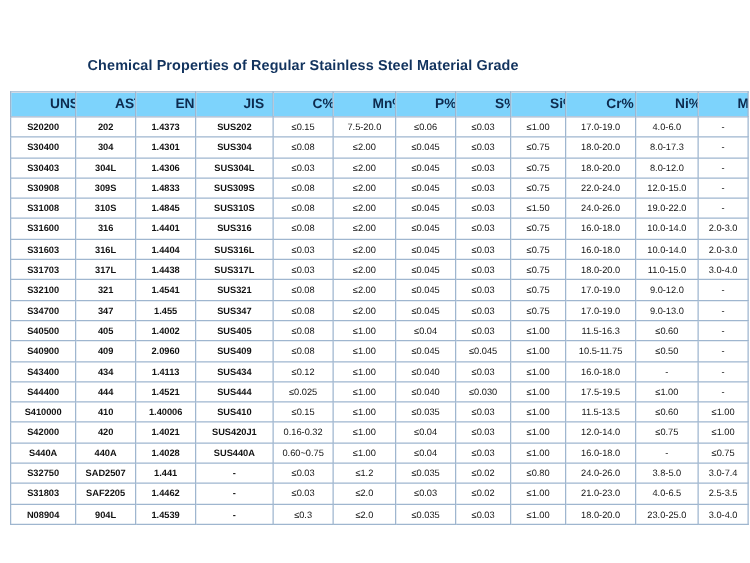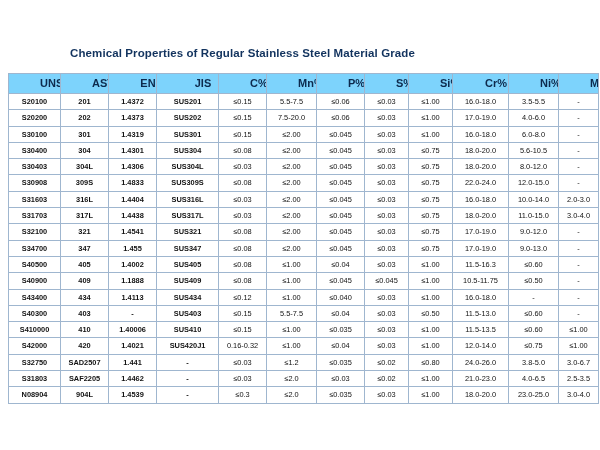--- a/index.html
+++ b/index.html
@@ -112,73 +112,45 @@
         <th>P%</th>
         <th>S%</th>
         <th>Si%</th>
         <th>Cr%</th>
         <th>Ni%</th>
         <th>Mo%</th>
       </tr>
     </thead>
     <tbody id="table-body">
         <tr>
-          <td class="col-uns">S20100</td>
-          <td class="col-astm">201</td>
-          <td class="col-en">1.4372</td>
-          <td class="col-jis">SUS201</td>
-          <td class="col-c">≤0.15</td>
-          <td class="col-mn">5.5-7.5</td>
-          <td class="col-p">≤0.06</td>
-          <td class="col-s">≤0.03</td>
-          <td class="col-si">≤1.00</td>
-          <td class="col-cr">16.0-18.0</td>
-          <td class="col-ni">3.5-5.5</td>
-          <td class="col-mo">-</td>
-        </tr>
-        <tr>
           <td class="col-uns">S20200</td>
           <td class="col-astm">202</td>
           <td class="col-en">1.4373</td>
           <td class="col-jis">SUS202</td>
           <td class="col-c">≤0.15</td>
           <td class="col-mn">7.5-20.0</td>
           <td class="col-p">≤0.06</td>
           <td class="col-s">≤0.03</td>
           <td class="col-si">≤1.00</td>
           <td class="col-cr">17.0-19.0</td>
           <td class="col-ni">4.0-6.0</td>
           <td class="col-mo">-</td>
         </tr>
         <tr>
-          <td class="col-uns">S30100</td>
-          <td class="col-astm">301</td>
-          <td class="col-en">1.4319</td>
-          <td class="col-jis">SUS301</td>
-          <td class="col-c">≤0.15</td>
-          <td class="col-mn">≤2.00</td>
-          <td class="col-p">≤0.045</td>
-          <td class="col-s">≤0.03</td>
-          <td class="col-si">≤1.00</td>
-          <td class="col-cr">16.0-18.0</td>
-          <td class="col-ni">6.0-8.0</td>
-          <td class="col-mo">-</td>
-        </tr>
-        <tr>
           <td class="col-uns">S30400</td>
           <td class="col-astm">304</td>
           <td class="col-en">1.4301</td>
           <td class="col-jis">SUS304</td>
           <td class="col-c">≤0.08</td>
           <td class="col-mn">≤2.00</td>
           <td class="col-p">≤0.045</td>
           <td class="col-s">≤0.03</td>
           <td class="col-si">≤0.75</td>
           <td class="col-cr">18.0-20.0</td>
-          <td class="col-ni">5.6-10.5</td>
+          <td class="col-ni">8.0-17.3</td>
           <td class="col-mo">-</td>
         </tr>
         <tr>
           <td class="col-uns">S30403</td>
           <td class="col-astm">304L</td>
           <td class="col-en">1.4306</td>
           <td class="col-jis">SUS304L</td>
           <td class="col-c">≤0.03</td>
           <td class="col-mn">≤2.00</td>
           <td class="col-p">≤0.045</td>
@@ -196,20 +168,48 @@
           <td class="col-c">≤0.08</td>
           <td class="col-mn">≤2.00</td>
           <td class="col-p">≤0.045</td>
           <td class="col-s">≤0.03</td>
           <td class="col-si">≤0.75</td>
           <td class="col-cr">22.0-24.0</td>
           <td class="col-ni">12.0-15.0</td>
           <td class="col-mo">-</td>
         </tr>
         <tr>
+          <td class="col-uns">S31008</td>
+          <td class="col-astm">310S</td>
+          <td class="col-en">1.4845</td>
+          <td class="col-jis">SUS310S</td>
+          <td class="col-c">≤0.08</td>
+          <td class="col-mn">≤2.00</td>
+          <td class="col-p">≤0.045</td>
+          <td class="col-s">≤0.03</td>
+          <td class="col-si">≤1.50</td>
+          <td class="col-cr">24.0-26.0</td>
+          <td class="col-ni">19.0-22.0</td>
+          <td class="col-mo">-</td>
+        </tr>
+        <tr>
+          <td class="col-uns">S31600</td>
+          <td class="col-astm">316</td>
+          <td class="col-en">1.4401</td>
+          <td class="col-jis">SUS316</td>
+          <td class="col-c">≤0.08</td>
+          <td class="col-mn">≤2.00</td>
+          <td class="col-p">≤0.045</td>
+          <td class="col-s">≤0.03</td>
+          <td class="col-si">≤0.75</td>
+          <td class="col-cr">16.0-18.0</td>
+          <td class="col-ni">10.0-14.0</td>
+          <td class="col-mo">2.0-3.0</td>
+        </tr>
+        <tr>
           <td class="col-uns">S31603</td>
           <td class="col-astm">316L</td>
           <td class="col-en">1.4404</td>
           <td class="col-jis">SUS316L</td>
           <td class="col-c">≤0.03</td>
           <td class="col-mn">≤2.00</td>
           <td class="col-p">≤0.045</td>
           <td class="col-s">≤0.03</td>
           <td class="col-si">≤0.75</td>
           <td class="col-cr">16.0-18.0</td>
@@ -268,21 +268,21 @@
           <td class="col-p">≤0.04</td>
           <td class="col-s">≤0.03</td>
           <td class="col-si">≤1.00</td>
           <td class="col-cr">11.5-16.3</td>
           <td class="col-ni">≤0.60</td>
           <td class="col-mo">-</td>
         </tr>
         <tr>
           <td class="col-uns">S40900</td>
           <td class="col-astm">409</td>
-          <td class="col-en">1.1888</td>
+          <td class="col-en">2.0960</td>
           <td class="col-jis">SUS409</td>
           <td class="col-c">≤0.08</td>
           <td class="col-mn">≤1.00</td>
           <td class="col-p">≤0.045</td>
           <td class="col-s">≤0.045</td>
           <td class="col-si">≤1.00</td>
           <td class="col-cr">10.5-11.75</td>
           <td class="col-ni">≤0.50</td>
           <td class="col-mo">-</td>
         </tr>
@@ -294,31 +294,31 @@
           <td class="col-c">≤0.12</td>
           <td class="col-mn">≤1.00</td>
           <td class="col-p">≤0.040</td>
           <td class="col-s">≤0.03</td>
           <td class="col-si">≤1.00</td>
           <td class="col-cr">16.0-18.0</td>
           <td class="col-ni">-</td>
           <td class="col-mo">-</td>
         </tr>
         <tr>
-          <td class="col-uns">S40300</td>
-          <td class="col-astm">403</td>
-          <td class="col-en">-</td>
-          <td class="col-jis">SUS403</td>
-          <td class="col-c">≤0.15</td>
-          <td class="col-mn">5.5-7.5</td>
-          <td class="col-p">≤0.04</td>
-          <td class="col-s">≤0.03</td>
-          <td class="col-si">≤0.50</td>
-          <td class="col-cr">11.5-13.0</td>
-          <td class="col-ni">≤0.60</td>
+          <td class="col-uns">S44400</td>
+          <td class="col-astm">444</td>
+          <td class="col-en">1.4521</td>
+          <td class="col-jis">SUS444</td>
+          <td class="col-c">≤0.025</td>
+          <td class="col-mn">≤1.00</td>
+          <td class="col-p">≤0.040</td>
+          <td class="col-s">≤0.030</td>
+          <td class="col-si">≤1.00</td>
+          <td class="col-cr">17.5-19.5</td>
+          <td class="col-ni">≤1.00</td>
           <td class="col-mo">-</td>
         </tr>
         <tr>
           <td class="col-uns">S410000</td>
           <td class="col-astm">410</td>
           <td class="col-en">1.40006</td>
           <td class="col-jis">SUS410</td>
           <td class="col-c">≤0.15</td>
           <td class="col-mn">≤1.00</td>
           <td class="col-p">≤0.035</td>
@@ -334,34 +334,48 @@
           <td class="col-en">1.4021</td>
           <td class="col-jis">SUS420J1</td>
           <td class="col-c">0.16-0.32</td>
           <td class="col-mn">≤1.00</td>
           <td class="col-p">≤0.04</td>
           <td class="col-s">≤0.03</td>
           <td class="col-si">≤1.00</td>
           <td class="col-cr">12.0-14.0</td>
           <td class="col-ni">≤0.75</td>
           <td class="col-mo">≤1.00</td>
+        </tr>
+        <tr>
+          <td class="col-uns">S440A</td>
+          <td class="col-astm">440A</td>
+          <td class="col-en">1.4028</td>
+          <td class="col-jis">SUS440A</td>
+          <td class="col-c">0.60~0.75</td>
+          <td class="col-mn">≤1.00</td>
+          <td class="col-p">≤0.04</td>
+          <td class="col-s">≤0.03</td>
+          <td class="col-si">≤1.00</td>
+          <td class="col-cr">16.0-18.0</td>
+          <td class="col-ni">-</td>
+          <td class="col-mo">≤0.75</td>
         </tr>
         <tr>
           <td class="col-uns">S32750</td>
           <td class="col-astm">SAD2507</td>
           <td class="col-en">1.441</td>
           <td class="col-jis">-</td>
           <td class="col-c">≤0.03</td>
           <td class="col-mn">≤1.2</td>
           <td class="col-p">≤0.035</td>
           <td class="col-s">≤0.02</td>
           <td class="col-si">≤0.80</td>
           <td class="col-cr">24.0-26.0</td>
           <td class="col-ni">3.8-5.0</td>
-          <td class="col-mo">3.0-6.7</td>
+          <td class="col-mo">3.0-7.4</td>
         </tr>
         <tr>
           <td class="col-uns">S31803</td>
           <td class="col-astm">SAF2205</td>
           <td class="col-en">1.4462</td>
           <td class="col-jis">-</td>
           <td class="col-c">≤0.03</td>
           <td class="col-mn">≤2.0</td>
           <td class="col-p">≤0.03</td>
           <td class="col-s">≤0.02</td>

